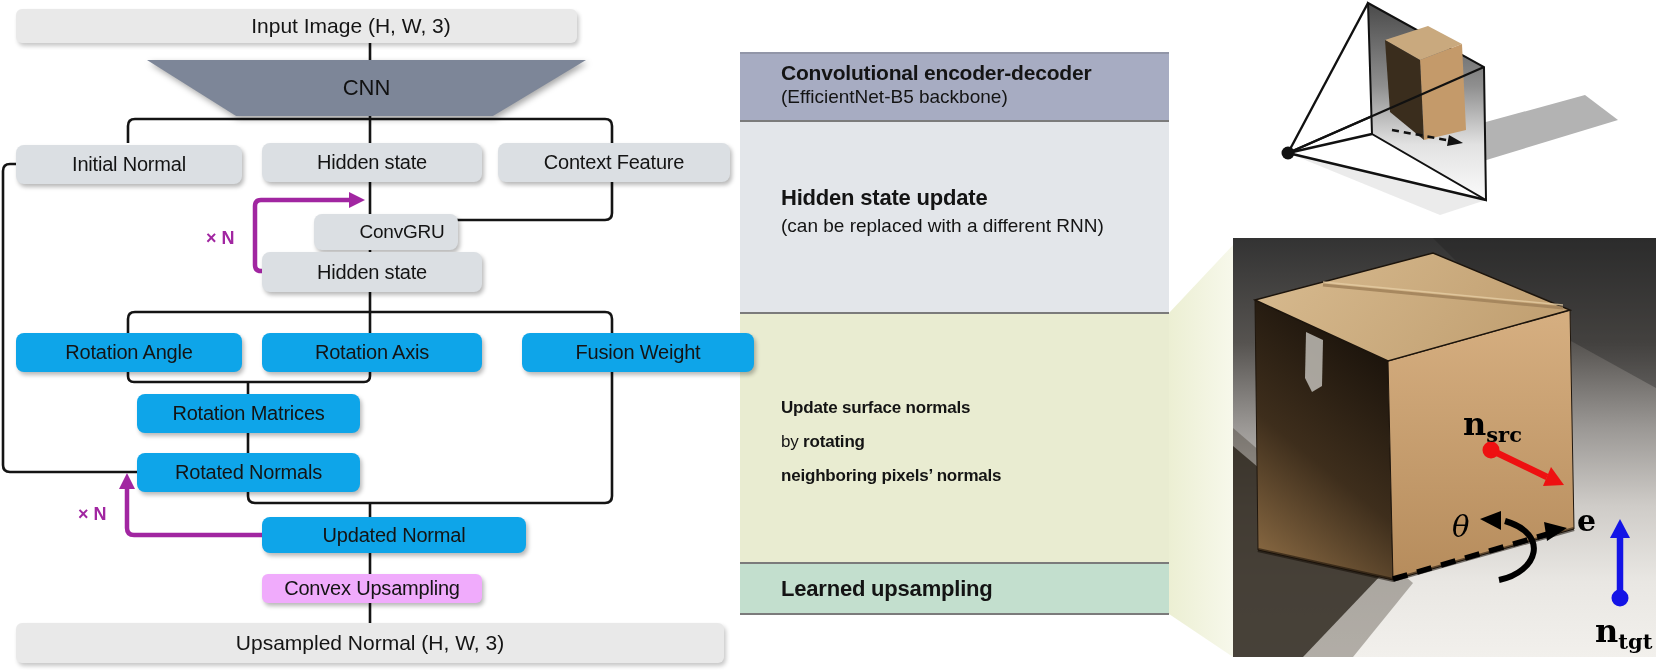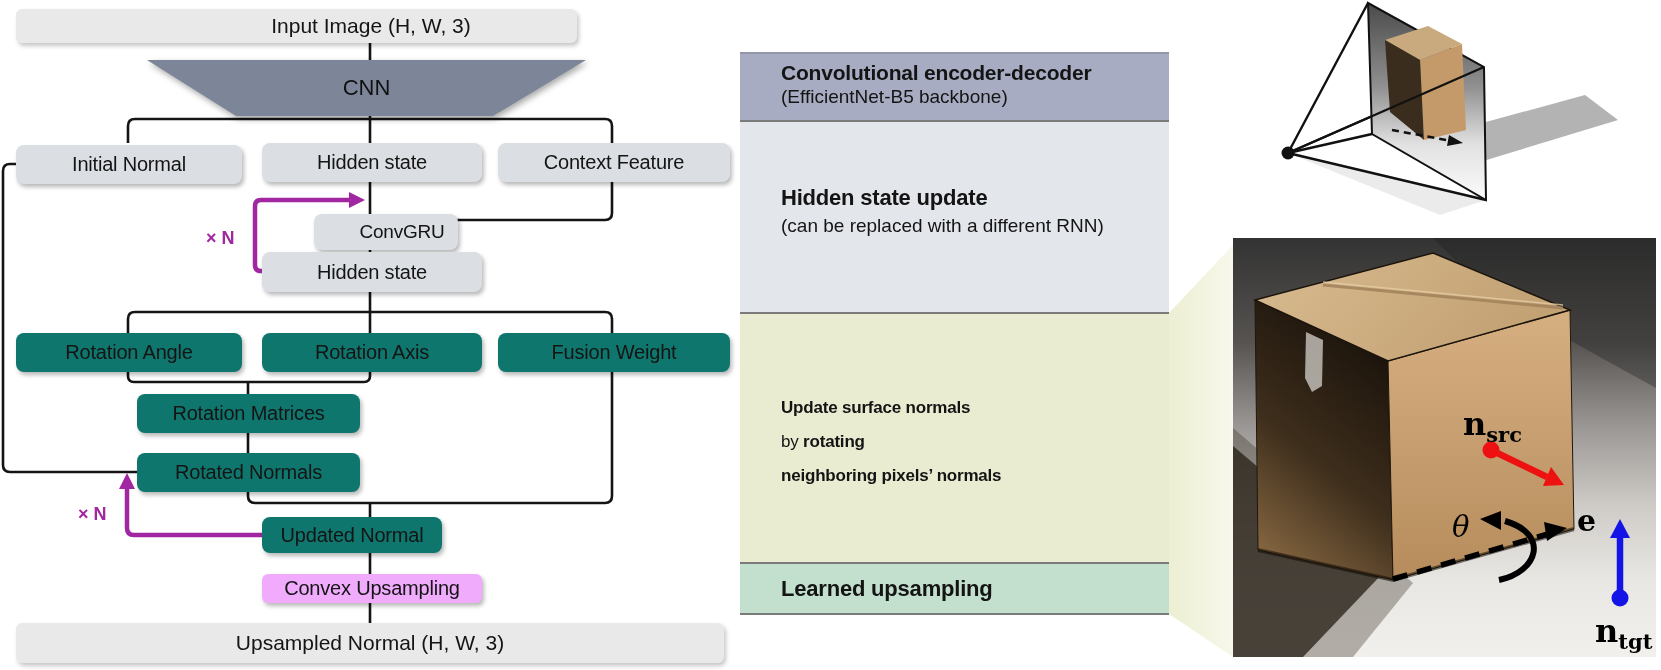--- a/index.html
+++ b/index.html
@@ -5,21 +5,21 @@
   html,body{margin:0;padding:0;background:#ffffff;}
   #stage{position:relative;width:1661px;height:670px;background:#ffffff;overflow:hidden;
          font-family:"Liberation Sans", sans-serif;color:#141414;}
   .abs{position:absolute;}
   svg{display:block;}
   
   .node{position:absolute;display:flex;align-items:center;justify-content:center;
         font-size:20px;letter-spacing:-0.2px;color:#141414;z-index:3;
         border-radius:8px;box-shadow:2px 3px 4px rgba(0,0,0,0.28);}
   .node.gray{background:#dbdfe3;}
-  .node.green{background:#0f766e;}
+  .node.green{background:#0ea5e9;}
   .node.teal{background:#f0abfc;}
   .bar{position:absolute;background:#e9e9e9;border-radius:6px;z-index:3;
        box-shadow:2px 3px 4px rgba(0,0,0,0.22);font-size:21px;}
   .bar .barlabel{position:absolute;top:50%;transform:translate(-50%,-50%);white-space:nowrap;}
   .trapwrap{position:absolute;left:147px;top:60px;width:439px;height:56px;z-index:2;
             filter:drop-shadow(2px 3px 3px rgba(0,0,0,0.35));}
   .trap{width:100%;height:100%;background:#7d8698;
         clip-path:polygon(0% 0%,100% 0%,78.8% 100%,20.3% 100%);
         display:flex;align-items:center;justify-content:center;
         font-size:22px;color:#111;}
@@ -121,21 +121,21 @@
         <polygon points="1385,40 1420,60 1424,140 1390,112" fill="#3a2d1d"></polygon>
       </g>
       <line x1="1392" y1="130" x2="1452" y2="141" stroke="#111" stroke-width="2.6" stroke-dasharray="7 5"></line>
       <polygon points="1463,143 1449,135 1447,146" fill="#111"></polygon>
       <line x1="1288" y1="153" x2="1484" y2="67" stroke="#111" stroke-width="2.2"></line>
       <circle cx="1288" cy="153" r="6.5" fill="#111"></circle>
     </g>
   </svg>
 
   <div class="bar" style="left:16px;top:9px;width:561px;height:34px;">
-    <span class="barlabel" style="left:355px;">Input Image (H, W, 3)</span>
+    <span class="barlabel" style="left:335px;">Input Image (H, W, 3)</span>
   </div>
 
   <div class="trapwrap">
     <div class="trap">
       <span>CNN</span>
     </div>
   </div>
 
   <div class="node gray" style="left:16px;top:145px;width:226px;height:39px;">
     <span>Initial Normal</span>
@@ -157,31 +157,31 @@
 
   <div class="loop-label" style="left:206px;top:228px;">× N</div>
   <div class="loop-label" style="left:78px;top:504px;">× N</div>
 
   <div class="node green" style="left:16px;top:333px;width:226px;height:39px;">
     <span>Rotation Angle</span>
   </div>
   <div class="node green" style="left:262px;top:333px;width:220px;height:39px;">
     <span>Rotation Axis</span>
   </div>
-  <div class="node green" style="left:498px;top:333px;width:232px;height:39px;">
+  <div class="node green" style="left:522px;top:333px;width:232px;height:39px;">
     <span>Fusion Weight</span>
   </div>
 
   <div class="node green" style="left:137px;top:394px;width:223px;height:39px;">
     <span>Rotation Matrices</span>
   </div>
   <div class="node green" style="left:137px;top:453px;width:223px;height:39px;">
     <span>Rotated Normals</span>
   </div>
-  <div class="node green" style="left:262px;top:517px;width:180px;height:36px;">
+  <div class="node green" style="left:262px;top:517px;width:264px;height:36px;">
     <span>Updated Normal</span>
   </div>
   <div class="node teal" style="left:262px;top:574px;width:220px;height:29px;border-radius:6px;">
     <span>Convex Upsampling</span>
   </div>
 
   <div class="bar" style="left:16px;top:623px;width:708px;height:40px;">
     <span class="barlabel" style="left:354px;">Upsampled Normal (H, W, 3)</span>
   </div>
 

